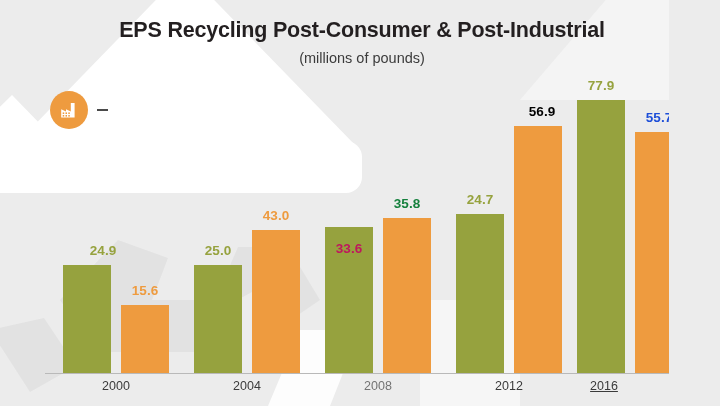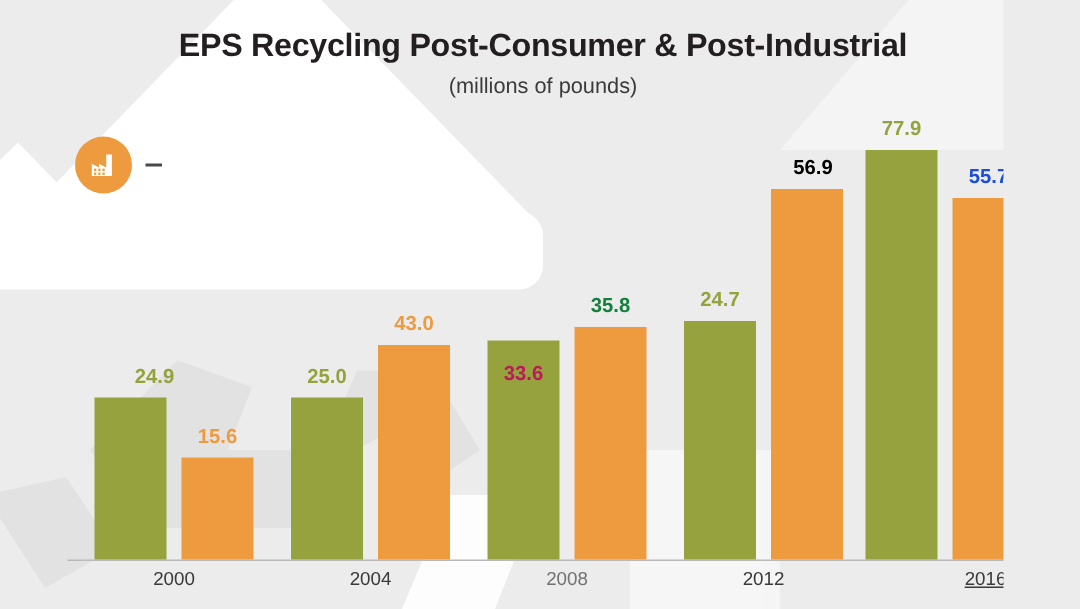--- a/index.html
+++ b/index.html
@@ -137,17 +137,17 @@
         <div class="bar-rect" style="position: absolute; left: 577px; top: 100px; width: 48px; height: 273px; background: rgb(150, 162, 62);"></div>
         <div class="bar-value" style="position: absolute; left: 601px; top: 78px; color: rgb(150, 162, 62);">77.9</div>
         <div class="bar-rect" style="position: absolute; left: 635px; top: 131.633px; width: 48px; height: 241.367px; background: rgb(238, 155, 63);"></div>
         <div class="bar-value" style="position: absolute; left: 659px; top: 109.633px; color: #1d4ed8;">55.7</div>
       </div>
     <div id="xlabels-root">
         <div class="x-label" style="left: 63px; width: 106px; color: rgb(59, 59, 59);">2000</div>
         <div class="x-label" style="left: 194px; width: 106px; color: rgb(59, 59, 59);">2004</div>
         <div class="x-label" style="left: 325px; width: 106px; color: #737373;">2008</div>
         <div class="x-label" style="left: 456px; width: 106px; color: rgb(59, 59, 59);">2012</div>
-        <div class="x-label" style="left: 604px; width: 106px; color: rgb(59, 59, 59); text-decoration: underline;">2016</div>
+        <div class="x-label" style="left: 551px; width: 106px; color: rgb(59, 59, 59); text-decoration: underline;">2016</div>
       </div>
   </div>
 
 </div>
 
 </body></html>

